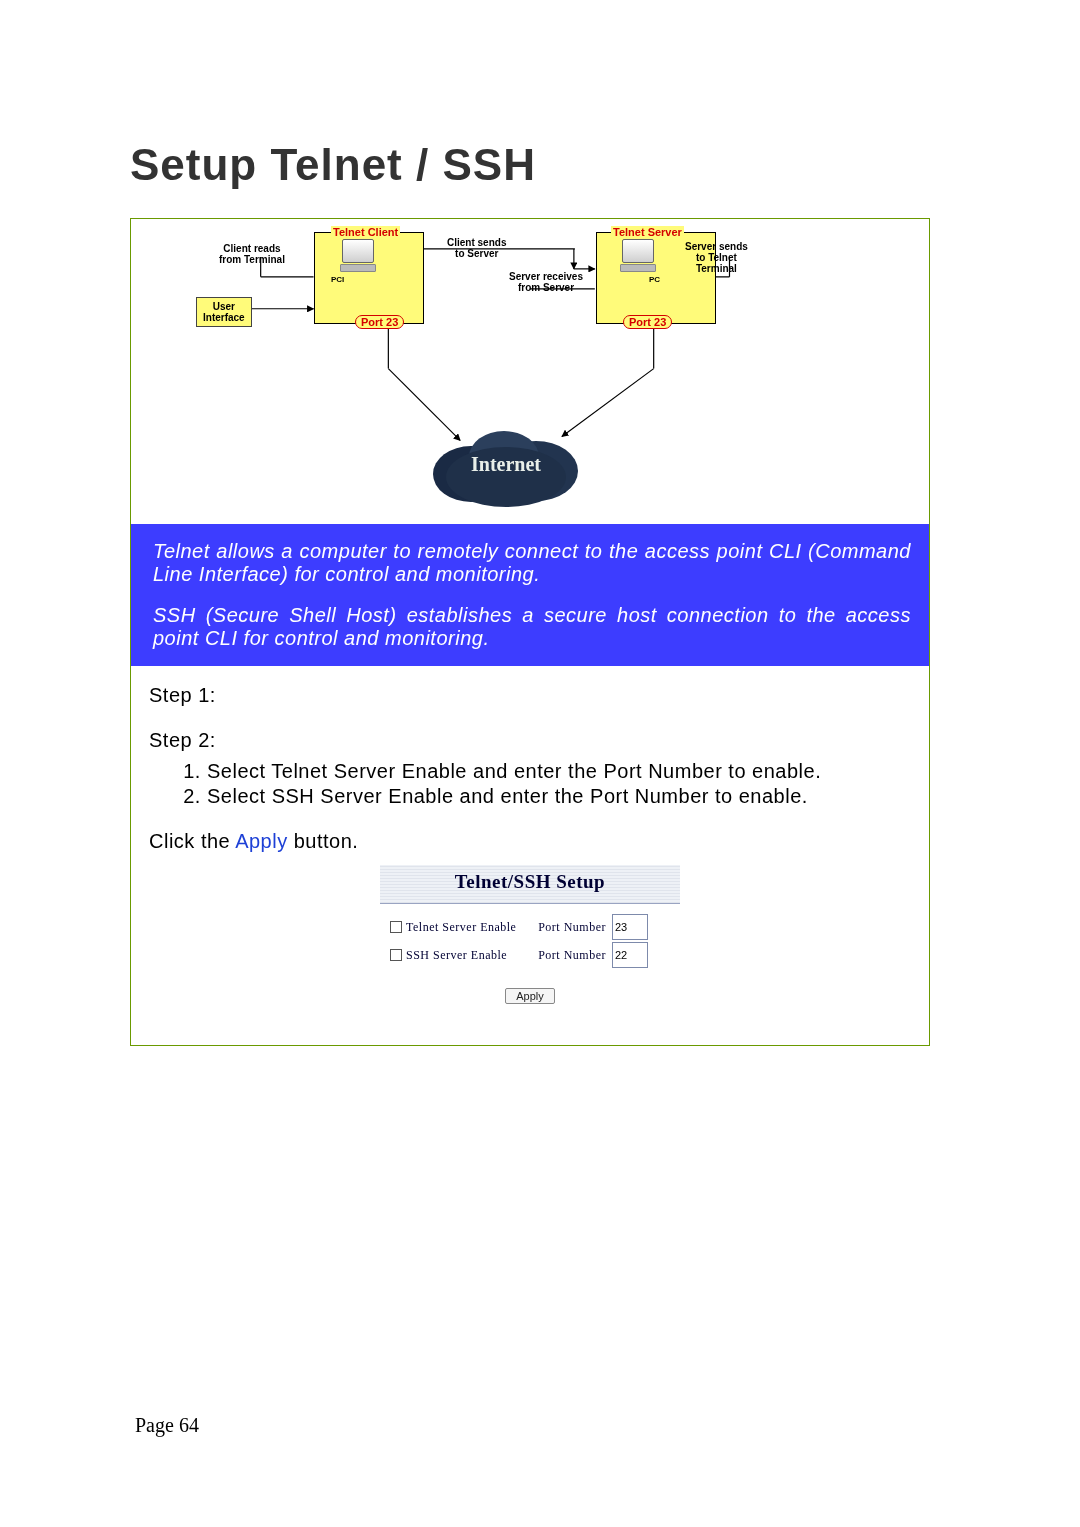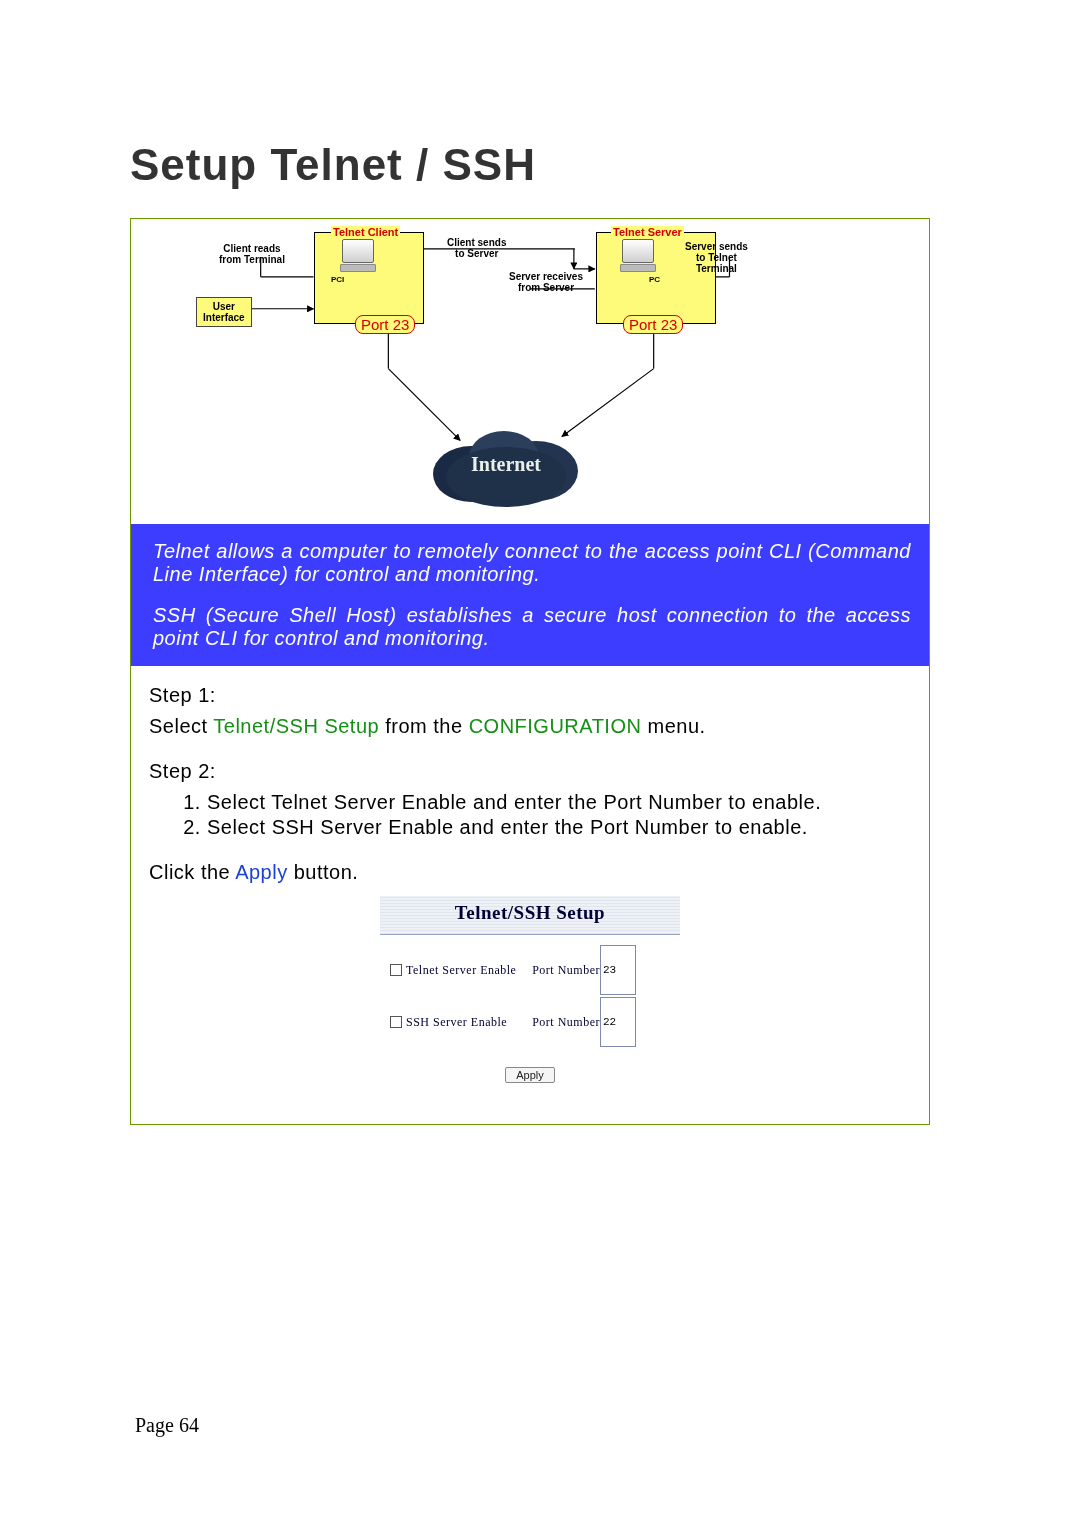--- a/index.html
+++ b/index.html
@@ -62,22 +62,22 @@
     position: absolute;
     font-weight: bold;
     font-size: 10px;
     color: #000;
     text-align: center;
     line-height: 1.1;
     white-space: nowrap;
   }
   .dia-port {
     position: absolute;
-    font-weight: normal;
-    font-size: 15px;
+    font-weight: bold;
+    font-size: 11px;
     color: #d40000;
     border: 1px solid #d40000;
     border-radius: 8px;
     padding: 0 5px;
     background: #fffb7a;
     white-space: nowrap;
   }
   .dia-pc {
     position: absolute;
     width: 38px;
@@ -184,40 +184,41 @@
     border-top: 1px solid #9aa4c2;
     margin: 0;
   }
   .panel-body {
     padding: 8px 10px 6px;
     background: #fff;
   }
   .panel-row {
     display: flex;
     align-items: center;
+    gap: 6px;
     font-size: 12px;
     color: #000033;
     margin: 2px 0;
   }
   .panel-row .lbl1 { width: 130px; display: flex; align-items: center; gap: 4px; }
   .panel-row input[type="checkbox"] {
     appearance: none;
     width: 12px; height: 12px;
     border: 1px solid #555;
     background: #fff;
     margin: 0;
   }
   .panel-row .lbl2 { width: 80px; text-align: right; }
   .panel-row input[type="text"] {
     width: 30px;
     height: 16px;
     font-size: 11px;
-    padding: 16px 2px;
+    padding: 4px 2px;
     border: 1px solid #7d8aab;
-    font-family: Liberation Mono, monospace;
+    font-family: Liberation Sans, sans-serif;
     color: #000;
   }
   .panel-apply {
     text-align: center;
     padding: 6px 0 2px;
     background: #fff;
   }
   .panel-apply button {
     font-family: Arial, sans-serif;
     font-size: 11px;
@@ -326,23 +327,20 @@
       </div>
     </div>
 
     <div class="blue-band">
       <p>Telnet allows a computer to remotely connect to the access point CLI (Command Line Interface) for control and monitoring.</p>
       <p>SSH (Secure Shell Host) establishes a secure host connection to the access point CLI for control and monitoring.</p>
     </div>
 
     <div class="steps">
       <p>Step 1:</p>
-      <p>
-        <span>Select </span><span class="green">Telnet/SSH Setup</span><span> from the </span><span class="green">CONFIGURATION</span><span> menu.</span>
-      </p>
 
       <p style="margin-top:22px;">Step 2:</p>
       <ol>
         <li>Select Telnet Server Enable and enter the Port Number to enable.</li>
         <li>Select SSH Server Enable and enter the Port Number to enable.</li>
       </ol>
 
       <p style="margin-top:22px;">
         <span>Click the </span><span class="blue">Apply</span><span> button.</span>
       </p>

